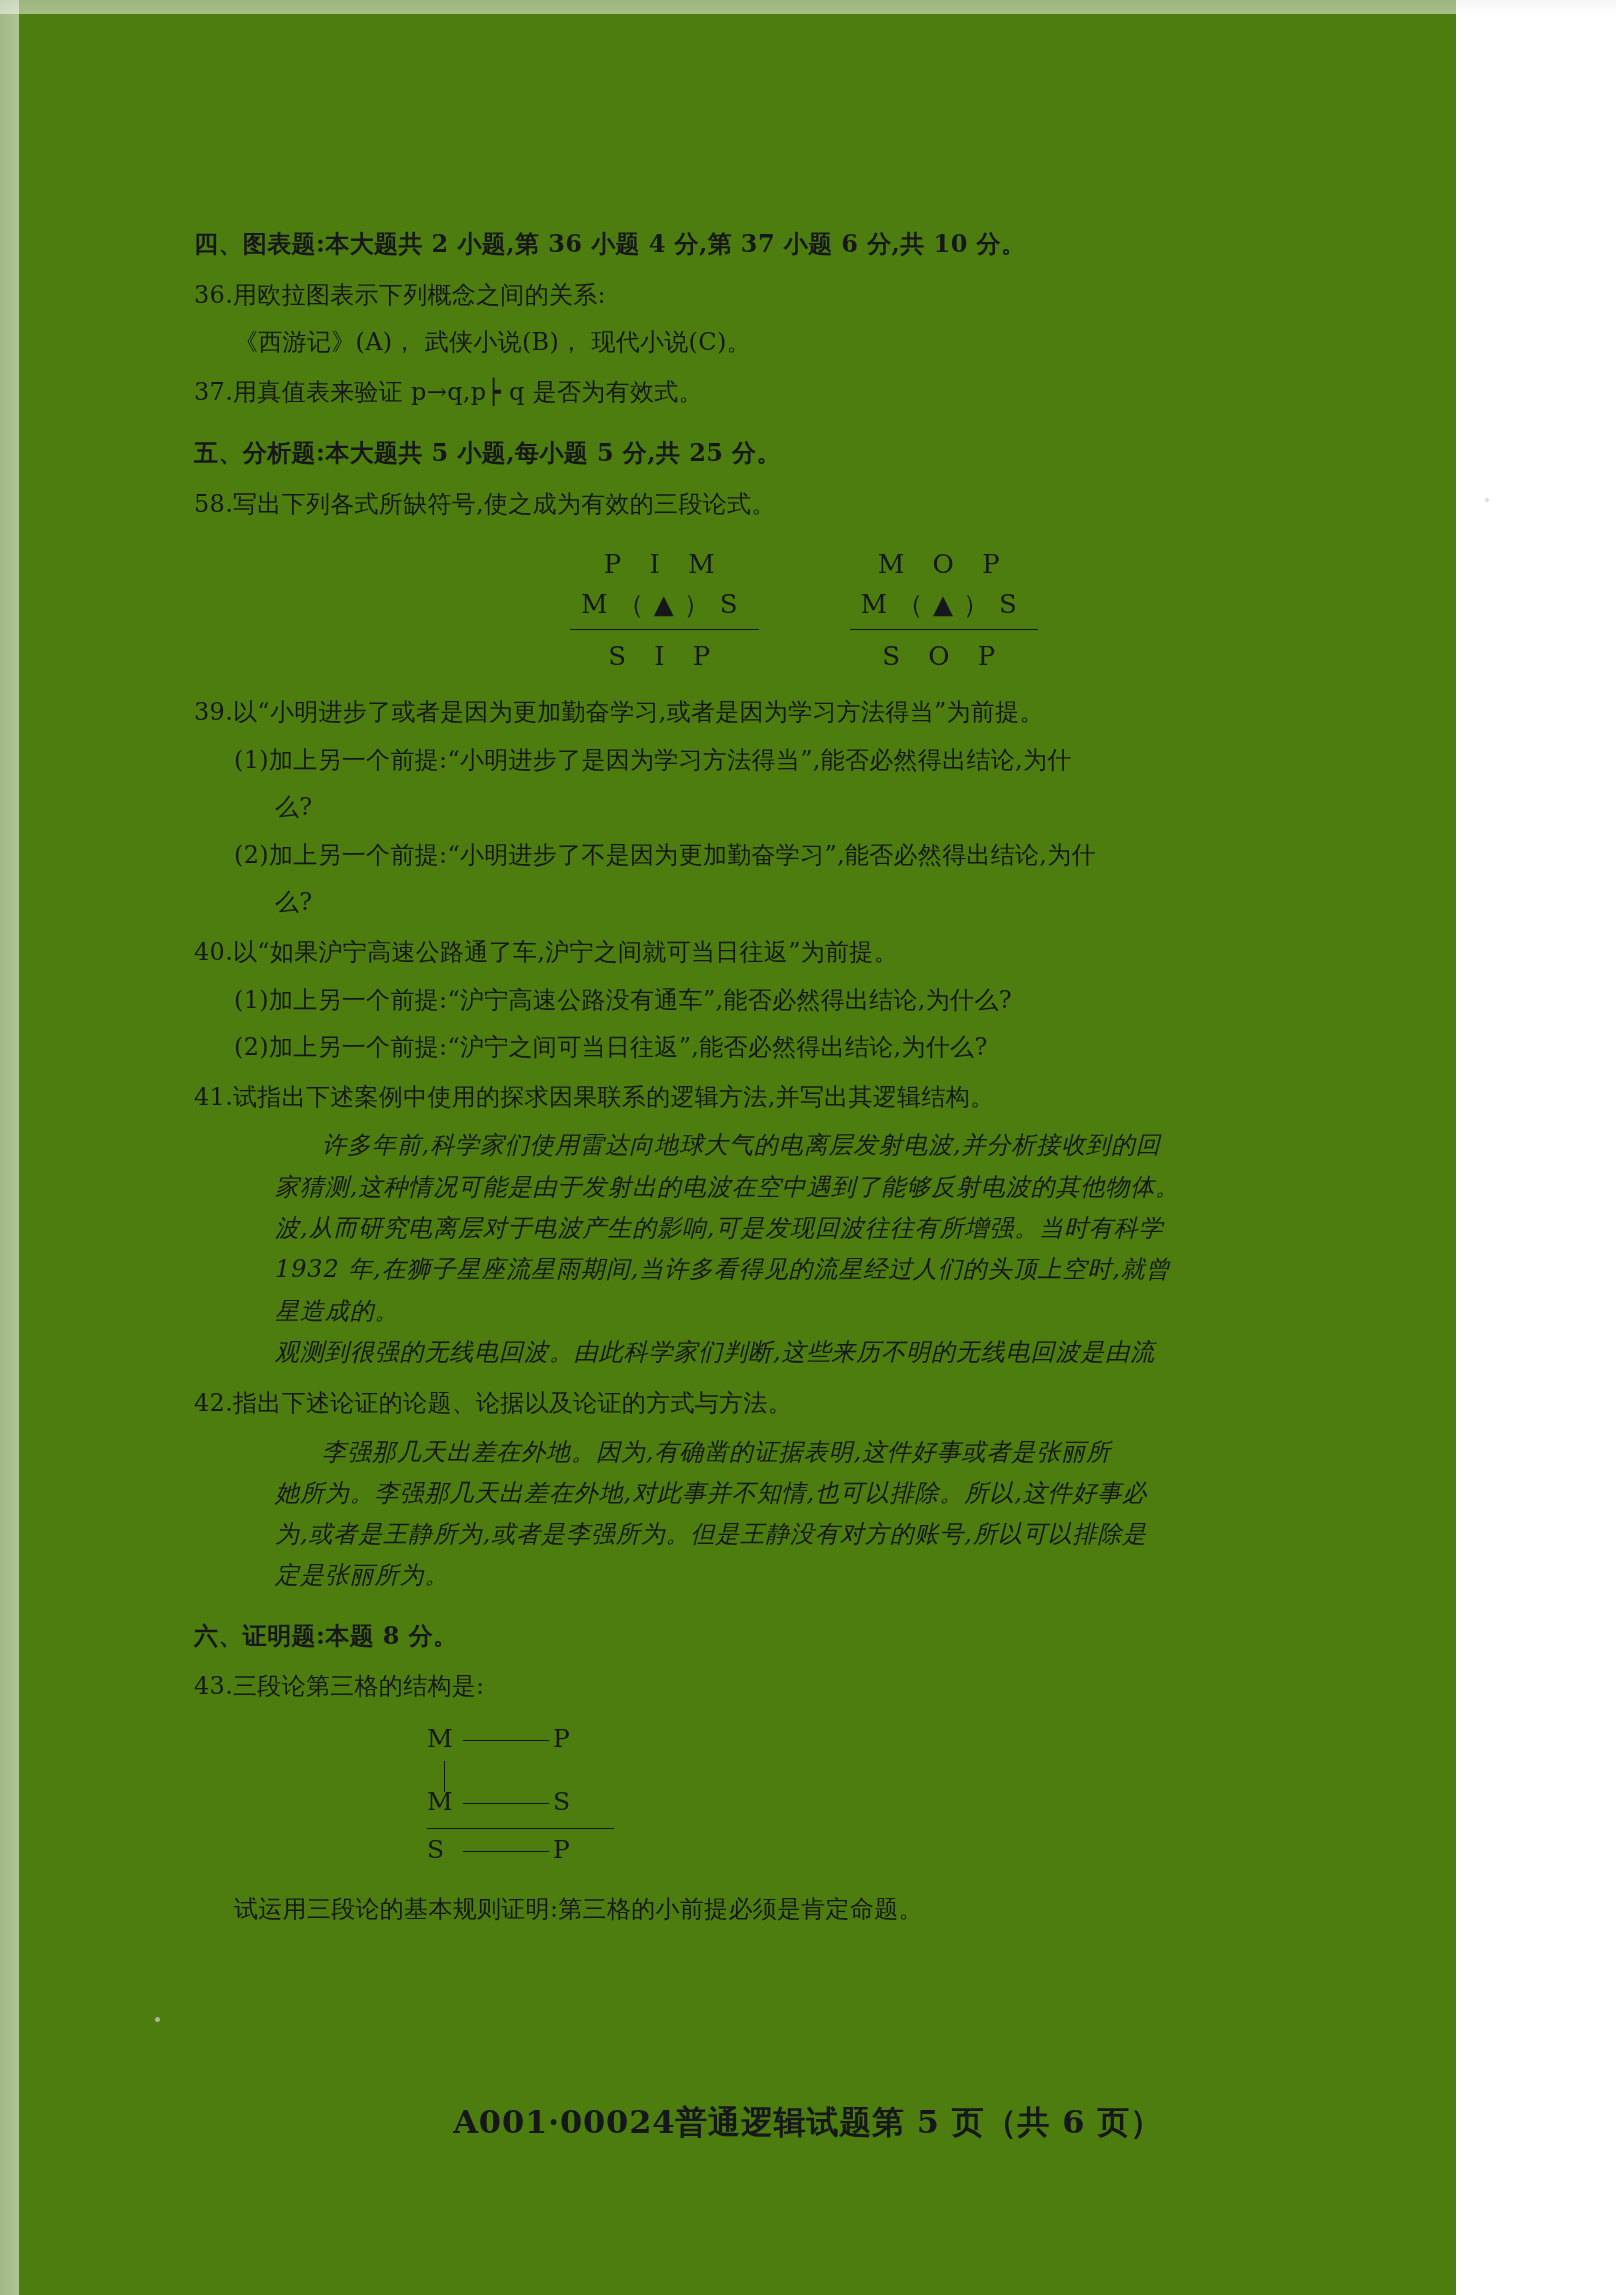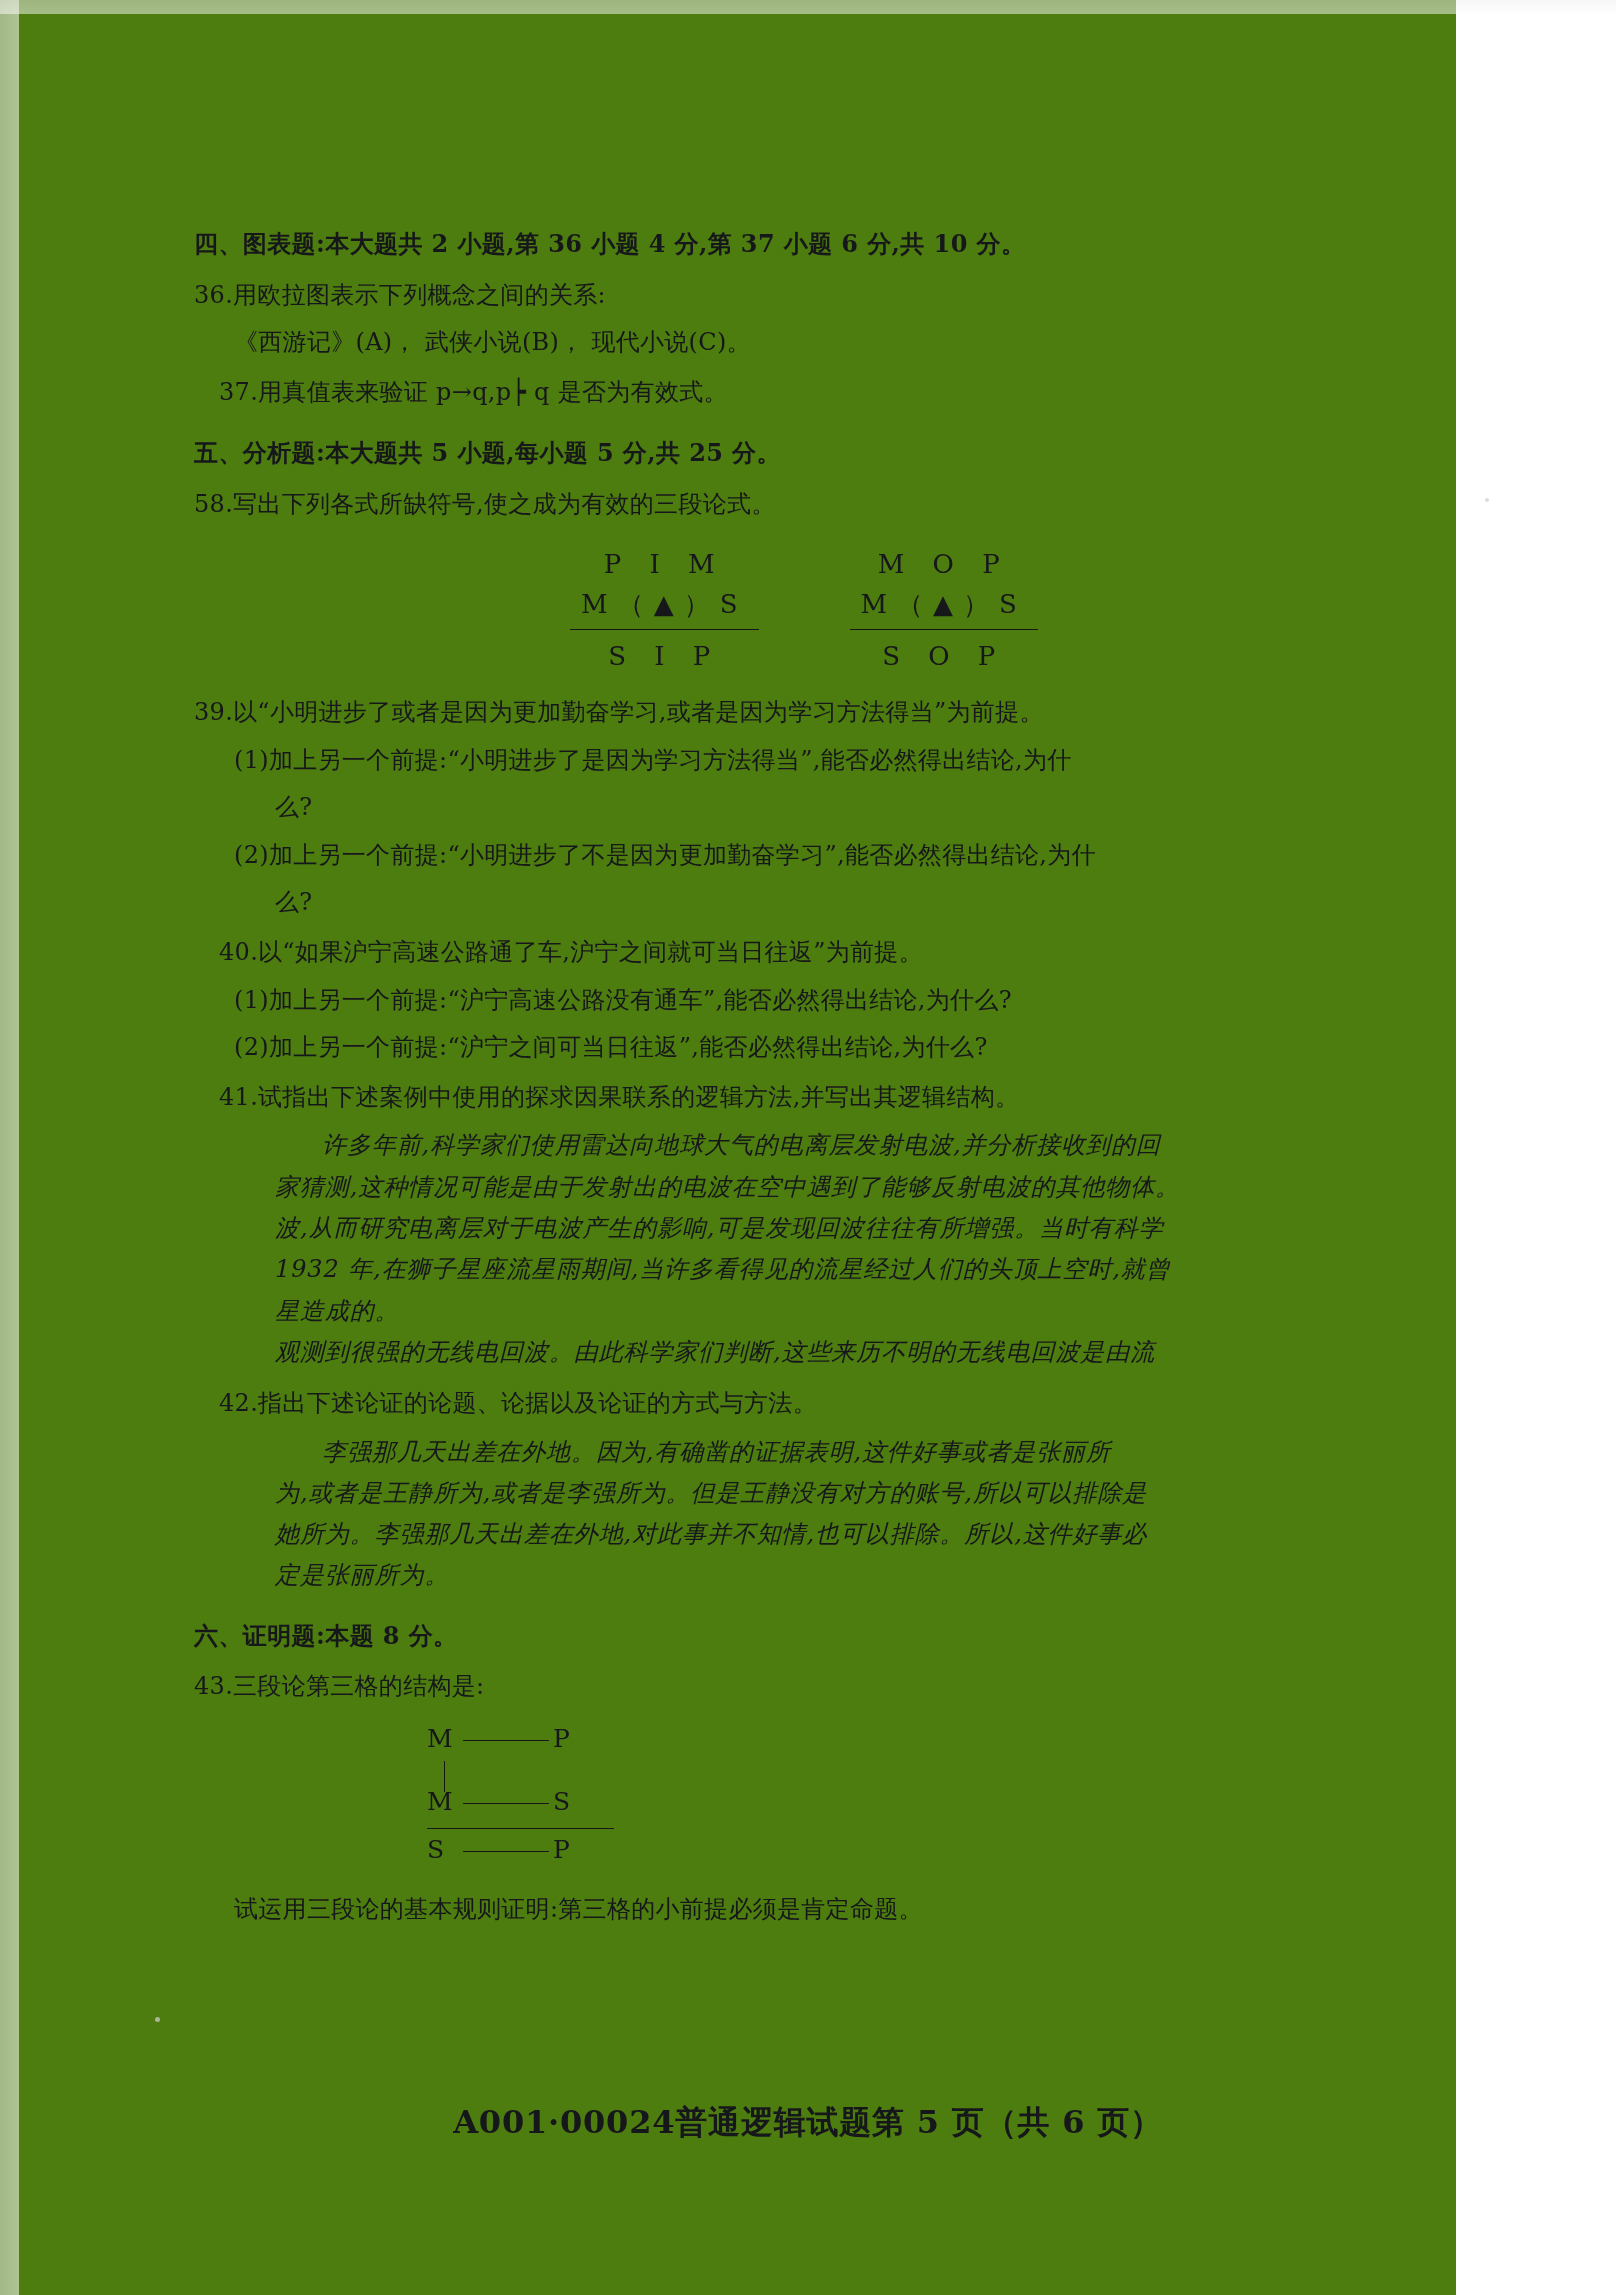--- a/index.html
+++ b/index.html
@@ -39,21 +39,20 @@
     font-weight: bold;
     font-size: 24px;
     line-height: 1.6;
     margin: 0 0 12.4px 0;
     letter-spacing: 0.4px;
   }
   .indent1 { padding-left: 40px; }
   .indent2 { padding-left: 81px; }
   .q {
     margin-top: 11px;
-    margin-left: 25px;
   }
   
   .passage {
     font-family: "DejaVu Serif", "Liberation Serif", serif;
     font-style: italic;
     font-size: 24px;
     line-height: 1.72;
     letter-spacing: 0.9px;
     padding-left: 81px;
     margin: 7.8px 0 11px 0;
@@ -205,22 +204,22 @@
       <span>家猜测,这种情况可能是由于发射出的电波在空中遇到了能够反射电波的其他物体。</span>
       <span>波,从而研究电离层对于电波产生的影响,可是发现回波往往有所增强。当时有科学</span>
       <span>1932 年,在狮子星座流星雨期间,当许多看得见的流星经过人们的头顶上空时,就曾</span>
       <span>星造成的。</span>
       <span>观测到很强的无线电回波。由此科学家们判断,这些来历不明的无线电回波是由流</span>
     </div>
 
     <div class="line q">42.指出下述论证的论题、论据以及论证的方式与方法。</div>
     <div class="passage">
       <span class="first">李强那几天出差在外地。因为,有确凿的证据表明,这件好事或者是张丽所</span>
+      <span>她所为。李强那几天出差在外地,对此事并不知情,也可以排除。所以,这件好事必</span>
       <span>为,或者是王静所为,或者是李强所为。但是王静没有对方的账号,所以可以排除是</span>
-      <span>她所为。李强那几天出差在外地,对此事并不知情,也可以排除。所以,这件好事必</span>
       <span>定是张丽所为。</span>
     </div>
 
     <div class="bold-head" style="margin-top:20px;">六、证明题:本题 8 分。</div>
 
     <div class="line">43.三段论第三格的结构是:</div>
 
     <div class="fig43">
       <div class="fr">
         <span class="lbl-l">M</span>

